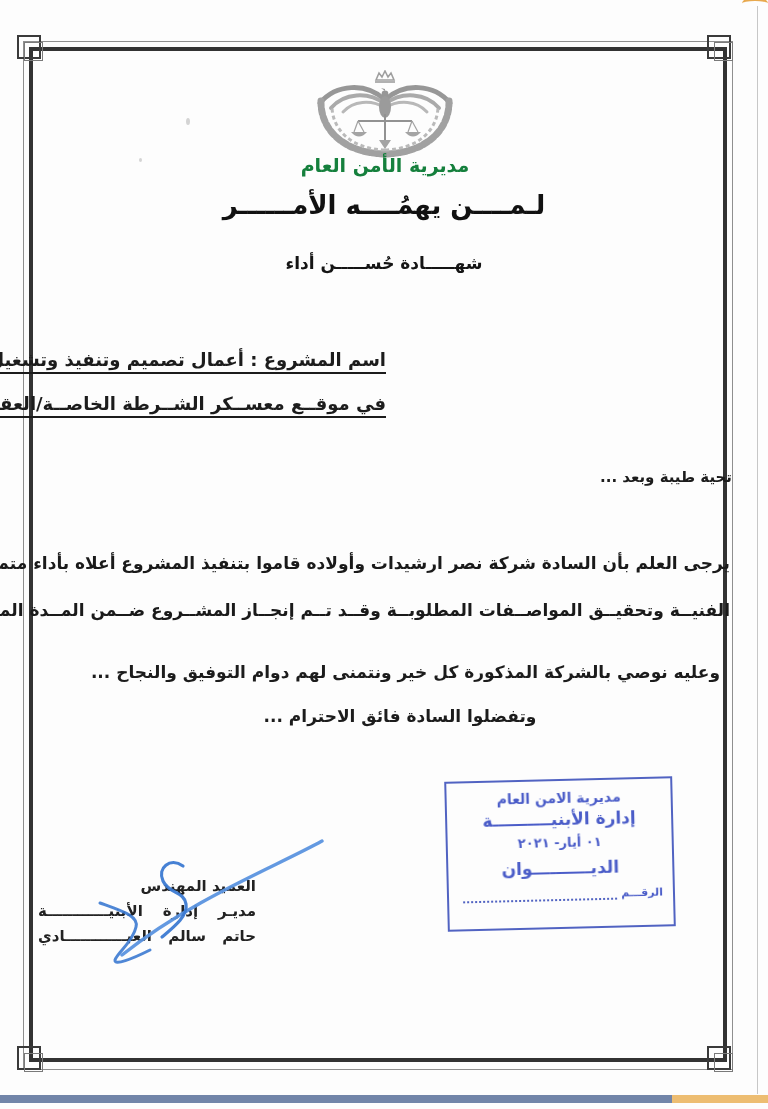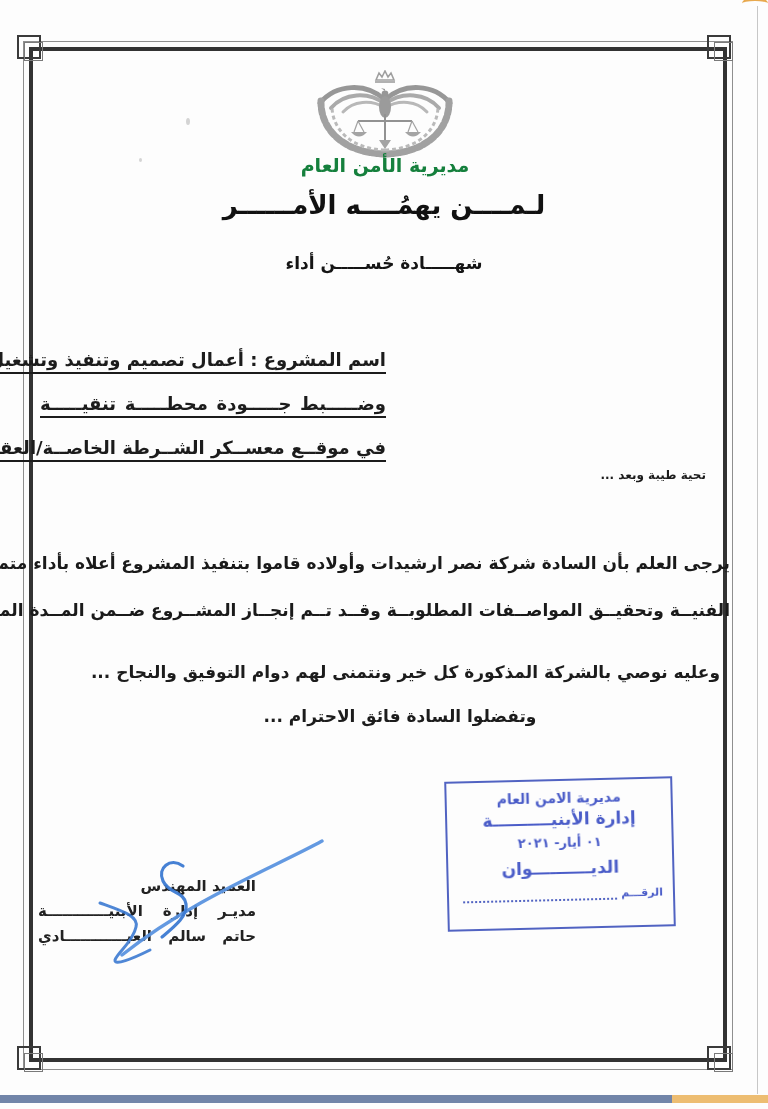--- a/index.html
+++ b/index.html
@@ -35,21 +35,21 @@
   
   .project{left:40px;top:338px;width:346px;}
   .project-line{
     font-size:18px;font-weight:bold;line-height:44px;
     text-align:justify;text-align-last:justify;
     text-decoration:underline;text-underline-offset:6px;text-decoration-thickness:1.5px;
     white-space:nowrap;
   }
 
   
-  .greeting{right:62px;top:468px;font-size:12px;font-weight:bold;}
+  .greeting{right:36px;top:468px;font-size:15px;font-weight:bold;}
   .body-par{left:38px;top:540px;width:692px;}
   .body-line{
     font-size:17px;font-weight:bold;line-height:47px;
     text-align:justify;text-align-last:justify;white-space:nowrap;color:#1a1a1a;
   }
   .recommendation{left:80px;top:662px;width:640px;text-align:right;
     font-size:17px;font-weight:bold;}
   .closing{left:80px;top:706px;width:640px;text-align:center;
     font-size:17px;font-weight:bold;}
 
@@ -140,21 +140,20 @@
     <path d="M85 80 C118 79 138 60 138 36" fill="none" stroke="#b5b5b5" stroke-width="3" stroke-dasharray="4 3"></path>
   </svg>
   <div class="emblem-caption">مديرية الأمن العام</div>
 </div>
 
 <div class="abs ar title1">لـمــــن يهمُــــه الأمــــــر</div>
 <div class="abs ar title2">شهـــــادة حُســـــن أداء</div>
 
 <div class="abs ar project">
   <div class="project-line">اسم المشروع : أعمال تصميم وتنفيذ وتشغيل</div>
-  <div class="project-line">وضـــــبط جـــــودة محطـــــة تنقيـــــة</div>
   <div class="project-line">في موقــع معســكر الشــرطة الخاصــة/العقبــة</div>
 </div>
 
 <div class="abs ar greeting">تحية طيبة وبعد ...</div>
 
 <div class="abs ar body-par">
   <div class="body-line">يرجى العلم بأن السادة شركة نصر ارشيدات وأولاده قاموا بتنفيذ المشروع أعلاه بأداء متميز من حيث الكفاءة</div>
   <div class="body-line">الفنيــة وتحقيــق المواصــفات المطلوبــة وقــد تــم إنجــاز المشــروع ضــمن المــدة المقــررة وبمســتوى متميــز .</div>
 </div>
 

